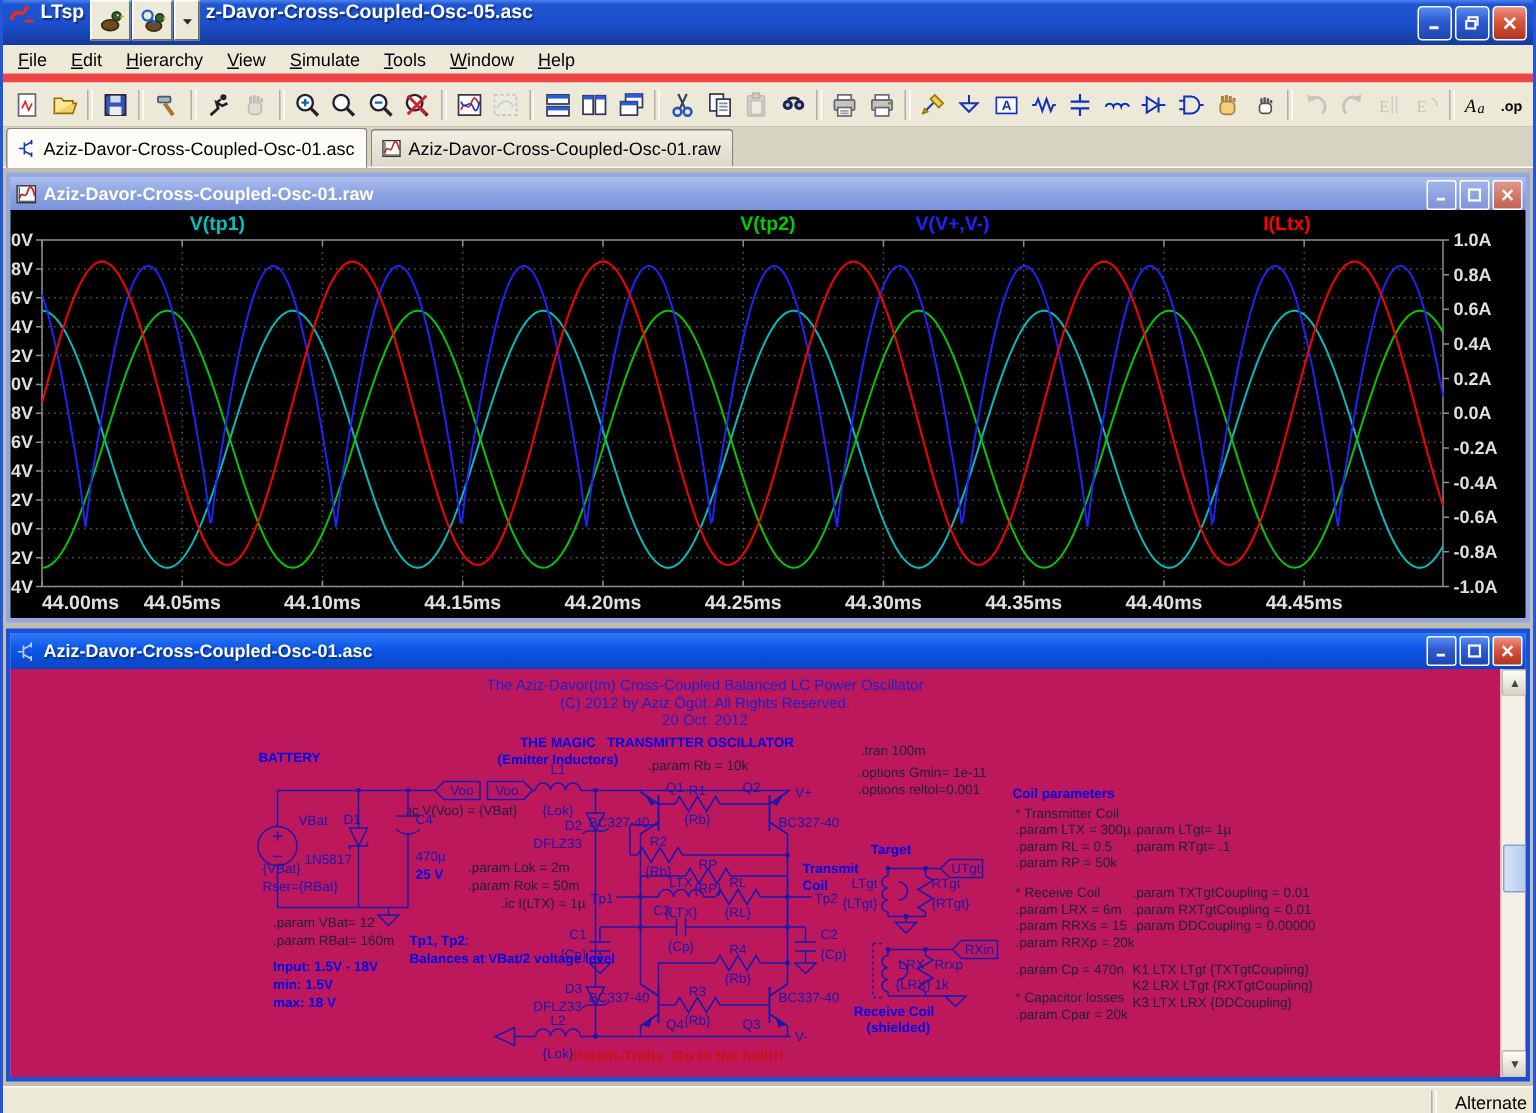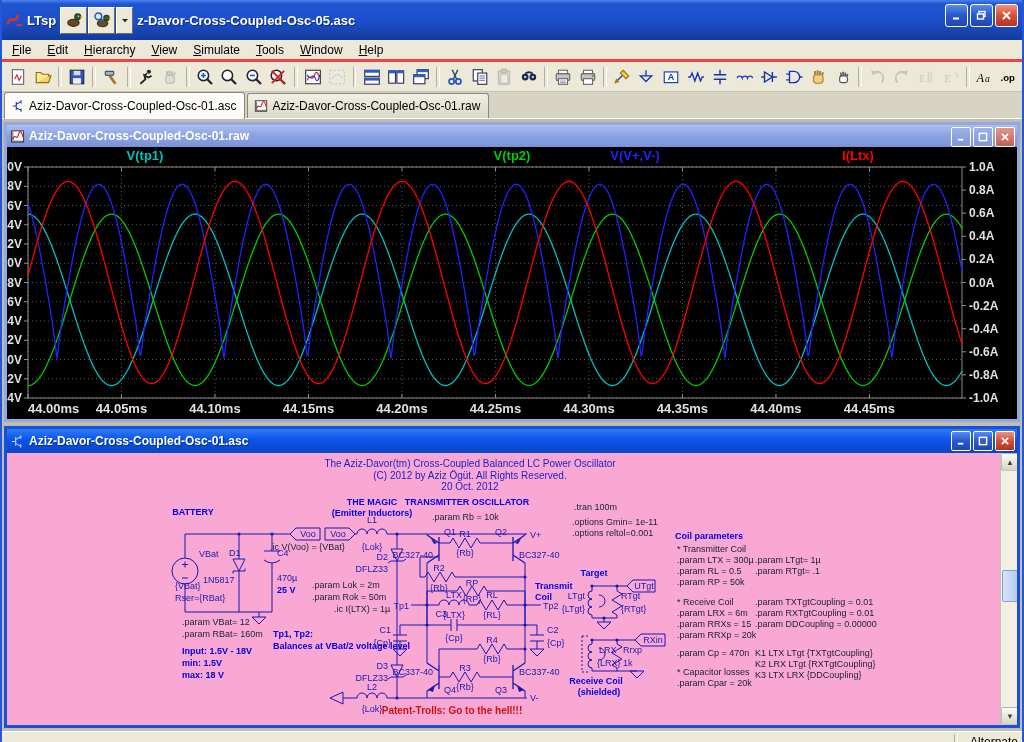--- a/index.html
+++ b/index.html
@@ -1,30 +1,30 @@
 <!DOCTYPE html>
 <html><head>
 <meta charset="utf-8">
 <style>
   html,body{margin:0;padding:0}
   body{width:1024px;height:742px;overflow:hidden;font-family:"Liberation Sans",sans-serif;background:#ECE9D8;position:relative}
   #app{position:absolute;inset:0;border-left:2px solid #2257D8;border-right:2px solid #2257D8;box-sizing:border-box;background:#ECE9D8}
   
-  .titlebar{height:40px;background:linear-gradient(180deg,#4A82F0 0%,#2055D0 10%,#1C4ECB 55%,#133B9B 100%);display:flex;align-items:center;position:relative;color:#fff}
+  .titlebar{height:30px;background:linear-gradient(180deg,#4A82F0 0%,#2055D0 10%,#1C4ECB 55%,#133B9B 100%);display:flex;align-items:flex-start;position:relative;color:#fff}
   .titlebar .logo{width:18px;height:18px;margin:0 3px 0 4px}
   .titlebar .wtitle{font-weight:bold;font-size:13px;text-shadow:1px 1px 1px #0a2a7a;white-space:nowrap}
   .float-tools{display:flex;align-items:flex-start;margin:0 4px;gap:1px}
   .float-btn{width:25px;height:25px;background:#ECE9D8;border:1px solid;border-color:#fff #6f6d5e #6f6d5e #fff;display:flex;align-items:center;justify-content:center}
   .float-btn.narrow{width:15px}
   .winbtns{position:absolute;right:4px;top:4px;display:flex;gap:2px}
   .wbtn{width:21px;height:21px;border-radius:3px;border:1px solid #fff;display:flex;align-items:center;justify-content:center;background:linear-gradient(180deg,#5A8BF2,#2C5BD0 45%,#1E46B4)}
   .wbtn.close{background:linear-gradient(180deg,#F09084,#D9553C 45%,#B03323)}
   .wbtn svg{display:block}
   
-  .menubar{height:19px;background:#ECE9D8;border-bottom:3px solid #ef4444;display:flex;align-items:center;font-size:12px;color:#000;padding-left:2px}
+  .menubar{height:19px;background:#ECE9D8;border-bottom:6px solid #ef4444;display:flex;align-items:center;font-size:12px;color:#000;padding-left:2px}
   .menu-item{padding:2px 8px}
   .toolbar{height:29px;background:#ECE9D8;border-bottom:1px solid #C8C4B4;display:flex;align-items:center;padding-left:4px}
   .tb-btn{width:24px;height:24px;display:flex;align-items:center;justify-content:center;border:1px solid transparent}
   .tb-btn.disabled{opacity:.45;filter:grayscale(1)}
   .tb-sep{width:2px;height:20px;border-left:1px solid #B4B0A0;border-right:1px solid #fff;margin:0 3px}
   .tabbar{height:26px;background:#D8D4C4;display:flex;align-items:flex-end;padding-left:2px;border-bottom:1px solid #fff}
   .tab{display:flex;align-items:center;gap:4px;font-size:12px;padding:3px 8px 4px 6px;border:1px solid #8A887C;border-bottom:none;border-radius:3px 3px 0 0;background:linear-gradient(180deg,#F2EFE4,#DCD8C8);margin-right:2px;height:17px}
   .tab.active{background:#FDFCF8;position:relative;top:1px;height:19px}
   
   .mdi{position:relative;height:612px;background:#C0BCB0;overflow:hidden}
@@ -33,21 +33,21 @@
   .child.sch{top:307px;height:302px;border:3px solid #1A50D8}
   .ctitle{height:22px;display:flex;align-items:center;gap:4px;padding-left:3px;color:#fff;font-weight:bold;font-size:12px;position:relative}
   .wave .ctitle{background:linear-gradient(180deg,#AEBFEE,#8BA2E2 50%,#7A92D8)}
   .sch .ctitle{height:24px;background:linear-gradient(180deg,#2E7CF6,#0B55E8 45%,#0A46C4);text-shadow:1px 1px 1px #07307e}
   .cbtns{position:absolute;right:2px;top:2px;display:flex;gap:2px}
   .cbtn{width:18px;height:18px;border-radius:2px;border:1px solid #fff;display:flex;align-items:center;justify-content:center;background:linear-gradient(180deg,#5A8BF2,#2C5BD0 45%,#1E46B4)}
   .wave .cbtn{background:linear-gradient(180deg,#9FB2E8,#7E95D8)}
   .cbtn.close{background:linear-gradient(180deg,#F09084,#D9553C 45%,#B03323)}
   .wave .cbtn.close{background:linear-gradient(180deg,#E0988C,#C06050)}
   .wave-client{position:absolute;left:0;right:0;top:22px;bottom:0;background:#000}
-  .sch-client{position:absolute;left:0;right:0;top:24px;bottom:0;background:#f9a8d4;overflow:hidden}
+  .sch-client{position:absolute;left:0;right:0;top:24px;bottom:0;background:#be185d;overflow:hidden}
   #wave-svg,#sch-svg{display:block}
   
   .vscroll{position:absolute;right:0;top:0;bottom:0;width:16px;background:#F2F0E4;border-left:1px solid #C8C4B4}
   .sb-btn{position:absolute;left:0;width:16px;height:16px;background:linear-gradient(180deg,#FDFDF8,#D8D4C4);border:1px solid #9C98888A;border-radius:2px;display:flex;align-items:center;justify-content:center;font-size:8px;color:#444}
   .sb-thumb{position:absolute;left:1px;width:14px;height:30px;top:117px;background:linear-gradient(90deg,#D6E4F8,#B4CBF0);border:1px solid #8AA0C8;border-radius:2px}
   
   .statusbar{height:21px;background:#ECE9D8;border-top:1px solid #fff;position:relative;font-size:12px;color:#000}
   .status-right{position:absolute;right:4px;top:3px}
   .status-sep{position:absolute;right:64px;top:2px;bottom:2px;width:2px;border-left:1px solid #B4B0A0;border-right:1px solid #fff}
   .taskbar{height:5px;background:linear-gradient(180deg,#3E76E8,#2258C8);position:relative}

